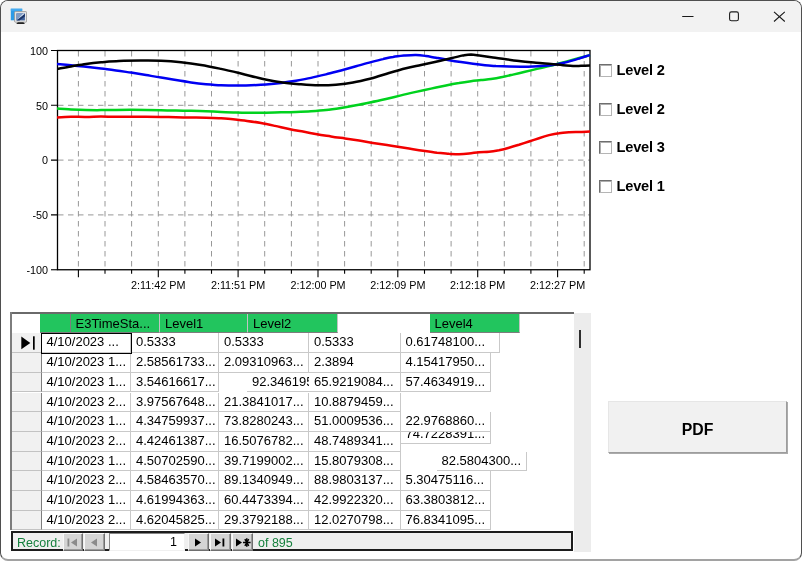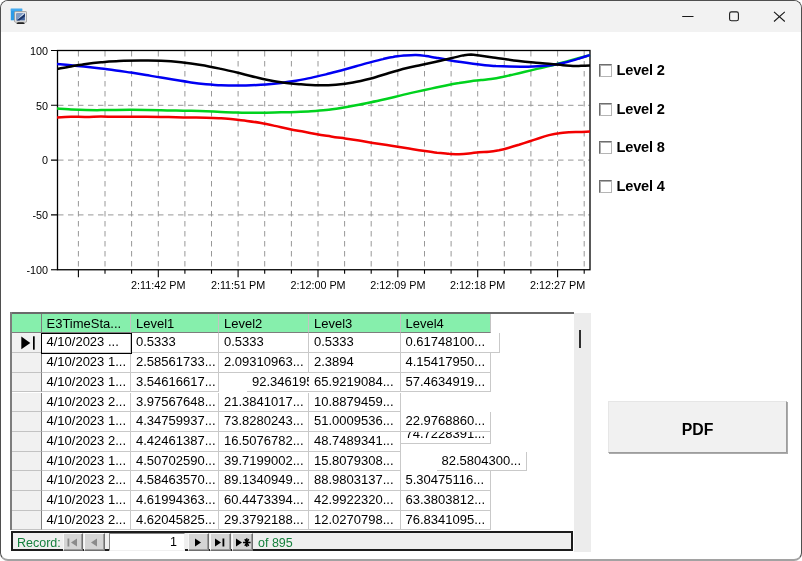--- a/index.html
+++ b/index.html
@@ -5,21 +5,21 @@
   * { margin:0; padding:0; box-sizing:border-box; }
   html,body { width:802px; height:561px; background:#fff; font-family:"Liberation Sans", sans-serif; }
   #win { position:absolute; left:0; top:0; width:802px; height:561px; border:1px solid #4f4f4f; border-bottom:2px solid #a2a2a2; border-radius:8px; overflow:hidden; background:#fff; }
   #titlebar { position:absolute; left:0; top:0; width:100%; height:31px; background:#f2f2f2; }
   #title { position:absolute; left:30px; top:0; height:31px; line-height:30px; font-size:11.6px; color:#0a0a0a; }
   .cb { position:absolute; left:598px; width:13px; height:13px; background:#fff; border-top:1px solid #6e6e6e; border-left:1px solid #6e6e6e; border-right:1px solid #b5b5b5; border-bottom:1px solid #b5b5b5; box-shadow: inset 1px 1px 0 #aeaeae; }
   .cblab { position:absolute; left:615.5px; font-size:14.6px; font-weight:bold; letter-spacing:-0.2px; color:#000; }
   #pdfbtn { position:absolute; left:607px; top:400px; width:179px; height:52px; background:#f1f1f1; border:1px solid #9d9d9d; border-top-color:#e6e6e6; border-left-color:#e6e6e6; box-shadow:1px 1px 0 #ababab; text-align:center; line-height:55px; font-size:15.8px; font-weight:bold; }
   
   #grid { position:absolute; left:10px; top:308px; }
-  .hdrcell { position:absolute; background:#86efac; border-right:1px solid #c3c3c3; border-bottom:1.5px solid #7d7d7d; border-top:1px solid #fff; font-size:13px; color:#000; padding-left:5px; line-height:22px; height:24px; top:0; }
+  .hdrcell { position:absolute; background:#22c55e; border-right:1px solid #c3c3c3; border-bottom:1.5px solid #7d7d7d; border-top:1px solid #fff; font-size:13px; color:#000; padding-left:5px; line-height:22px; height:24px; top:0;margin-left:29px; }
   .selcell { position:absolute; left:0; width:31px; background:#f1f1f1; border-right:1.6px solid #7d7d7d; border-bottom:1px solid #c3c3c3; height:19.6px; }
   .cell { position:absolute; background:#fff; border-right:1px solid #c9c9c9; border-bottom:1px solid #c9c9c9; font-size:13px; color:#000; padding-left:5px; line-height:18.6px; height:19.6px; white-space:nowrap; overflow:hidden; }
   #nav { position:absolute; left:10px; top:530px; width:562px; height:20px; background:#efefef; border:2px solid #1c1c1c; }
   .navbtn { position:absolute; top:532px; width:20.5px; height:17.5px; background:#d4d4d4; border:1px solid #6f6f6f; border-top-color:#f7f7f7; border-left-color:#f7f7f7; box-shadow: inset -1px -1px 0 #9b9b9b; }
   #navbox { position:absolute; left:108px; top:532px; width:76px; height:17.5px; background:#fff; border:1px solid #868686; border-bottom-color:#f0f0f0; border-right-color:#f0f0f0; font-size:12.5px; text-align:right; padding-right:7px; line-height:16px; }
   .navtxt { position:absolute; font-size:12.5px; color:#15803d; }
 </style>
 </head>
 <body>
 <div id="win">
@@ -114,32 +114,31 @@
 <path d="M56.0 107.6C58.3 107.7 65.2 108.2 70.0 108.5C74.8 108.7 80.0 108.9 85.0 109.0C90.0 109.1 95.0 109.2 100.0 109.1C105.0 109.1 110.0 109.0 115.0 108.9C120.0 108.8 125.0 108.7 130.0 108.7C135.0 108.7 140.0 108.8 145.0 108.9C150.0 109.0 155.0 109.1 160.0 109.2C165.0 109.4 170.0 109.5 175.0 109.6C180.0 109.7 185.0 109.7 190.0 109.8C195.0 109.9 200.0 110.0 205.0 110.2C210.0 110.4 215.0 110.7 220.0 110.9C225.0 111.1 230.0 111.3 235.0 111.4C240.0 111.6 245.0 111.7 250.0 111.8C255.0 111.8 260.0 111.7 265.0 111.7C270.0 111.6 275.0 111.5 280.0 111.3C285.0 111.2 290.0 111.1 295.0 110.9C300.0 110.7 305.0 110.5 310.0 110.2C315.0 109.9 320.0 109.6 325.0 109.0C330.0 108.5 335.0 107.7 340.0 106.9C345.0 106.2 350.0 105.3 355.0 104.3C360.0 103.4 365.0 102.3 370.0 101.2C375.0 100.2 380.0 99.1 385.0 98.0C390.0 96.8 395.0 95.6 400.0 94.4C405.0 93.3 410.0 92.1 415.0 90.9C420.0 89.8 425.0 88.7 430.0 87.6C435.0 86.6 440.3 85.5 445.0 84.6C449.7 83.6 453.8 82.8 458.0 82.1C462.2 81.3 466.3 80.7 470.0 80.2C473.7 79.7 476.7 79.5 480.0 79.1C483.3 78.7 486.7 78.5 490.0 78.0C493.3 77.5 496.3 77.0 500.0 76.2C503.7 75.5 508.0 74.5 512.0 73.6C516.0 72.7 520.0 71.7 524.0 70.8C528.0 69.8 532.0 68.9 536.0 67.9C540.0 67.0 544.0 66.1 548.0 65.1C552.0 64.1 556.0 63.1 560.0 62.0C564.0 60.9 568.5 59.7 572.0 58.7C575.5 57.7 578.2 57.0 581.0 56.2C583.8 55.4 587.7 54.5 589.0 54.1" fill="none" stroke="#00d21e" stroke-width="2.5" stroke-linejoin="round" clip-path="url(#plotclip)"></path>
 <path d="M56.0 116.6C58.3 116.4 65.2 115.8 70.0 115.7C74.8 115.6 80.0 116.1 85.0 116.0C90.0 116.0 95.0 115.6 100.0 115.6C105.0 115.6 110.0 115.8 115.0 115.8C120.0 115.8 125.0 115.7 130.0 115.7C135.0 115.7 140.0 115.8 145.0 115.8C150.0 115.9 155.0 115.9 160.0 115.9C165.0 116.0 170.0 116.2 175.0 116.3C180.0 116.4 185.0 116.4 190.0 116.5C195.0 116.6 200.3 116.7 205.0 116.8C209.7 116.9 213.5 117.0 218.0 117.2C222.5 117.5 227.3 117.8 232.0 118.2C236.7 118.7 241.3 119.2 246.0 119.9C250.7 120.5 255.3 121.2 260.0 122.1C264.7 122.9 269.3 123.9 274.0 124.9C278.7 125.9 283.3 127.2 288.0 128.1C292.7 129.1 297.3 129.8 302.0 130.6C306.7 131.5 311.3 132.4 316.0 133.3C320.7 134.1 325.3 134.7 330.0 135.4C334.7 136.2 339.3 136.8 344.0 137.5C348.7 138.2 353.3 138.9 358.0 139.6C362.7 140.3 367.3 141.2 372.0 141.9C376.7 142.6 381.3 143.3 386.0 144.0C390.7 144.7 395.7 145.5 400.0 146.2C404.3 146.9 408.0 147.5 412.0 148.2C416.0 148.8 420.0 149.5 424.0 150.1C428.0 150.7 432.0 151.3 436.0 151.8C440.0 152.2 444.3 152.5 448.0 152.8C451.7 153.0 454.7 153.2 458.0 153.2C461.3 153.2 464.7 152.9 468.0 152.5C471.3 152.2 474.7 151.5 478.0 151.2C481.3 150.9 484.7 151.1 488.0 150.8C491.3 150.5 494.7 149.9 498.0 149.3C501.3 148.6 504.7 147.7 508.0 146.7C511.3 145.8 514.7 144.8 518.0 143.8C521.3 142.7 524.7 141.6 528.0 140.5C531.3 139.4 534.7 138.3 538.0 137.2C541.3 136.1 544.7 135.0 548.0 134.1C551.3 133.3 554.7 132.6 558.0 132.2C561.3 131.7 564.7 131.5 568.0 131.3C571.3 131.1 574.5 131.1 578.0 131.0C581.5 130.8 587.2 130.7 589.0 130.6" fill="none" stroke="#f20000" stroke-width="2.5" stroke-linejoin="round" clip-path="url(#plotclip)"></path>
 <path d="M56.0 63.1C58.3 63.3 65.2 63.8 70.0 64.2C74.8 64.6 80.0 65.2 85.0 65.7C90.0 66.3 95.0 66.9 100.0 67.5C105.0 68.1 110.0 68.8 115.0 69.5C120.0 70.1 125.0 70.9 130.0 71.6C135.0 72.4 140.0 73.3 145.0 74.1C150.0 74.9 155.0 75.6 160.0 76.5C165.0 77.3 170.0 78.3 175.0 79.1C180.0 79.9 185.0 80.7 190.0 81.4C195.0 82.1 200.0 82.7 205.0 83.2C210.0 83.6 215.0 84.0 220.0 84.3C225.0 84.5 230.0 84.6 235.0 84.6C240.0 84.6 245.0 84.4 250.0 84.3C255.0 84.1 260.0 83.9 265.0 83.5C270.0 83.1 275.0 82.6 280.0 81.9C285.0 81.3 290.0 80.6 295.0 79.8C300.0 78.9 305.0 78.0 310.0 76.9C315.0 75.8 320.0 74.6 325.0 73.4C330.0 72.2 335.0 70.8 340.0 69.5C345.0 68.1 350.0 66.7 355.0 65.3C360.0 63.9 365.5 62.3 370.0 61.1C374.5 59.9 378.3 58.9 382.0 58.1C385.7 57.2 388.5 56.4 392.0 55.9C395.5 55.3 399.2 54.9 403.0 54.5C406.8 54.2 411.3 53.8 415.0 53.9C418.7 54.0 421.7 54.5 425.0 55.0C428.3 55.5 431.3 56.1 435.0 56.7C438.7 57.4 442.8 58.2 447.0 58.9C451.2 59.7 455.8 60.5 460.0 61.1C464.2 61.8 468.0 62.3 472.0 62.8C476.0 63.3 480.2 63.8 484.0 64.2C487.8 64.6 491.0 64.8 495.0 65.1C499.0 65.3 503.8 65.5 508.0 65.6C512.2 65.7 516.0 65.7 520.0 65.7C524.0 65.7 528.2 65.7 532.0 65.5C535.8 65.4 539.5 65.1 543.0 64.8C546.5 64.6 549.8 64.2 553.0 63.8C556.2 63.3 559.0 62.7 562.0 62.0C565.0 61.3 568.2 60.4 571.0 59.6C573.8 58.8 576.7 57.9 579.0 57.2C581.3 56.4 583.3 55.7 585.0 55.2C586.7 54.7 588.3 54.3 589.0 54.1" fill="none" stroke="#0000f2" stroke-width="2.5" stroke-linejoin="round" clip-path="url(#plotclip)"></path>
 <path d="M56.0 67.9C58.3 67.5 65.2 66.2 70.0 65.4C74.8 64.6 80.0 63.6 85.0 62.9C90.0 62.2 94.5 61.7 100.0 61.2C105.5 60.8 111.3 60.3 118.0 60.0C124.7 59.7 133.0 59.6 140.0 59.6C147.0 59.5 153.3 59.5 160.0 59.8C166.7 60.1 173.3 60.6 180.0 61.3C186.7 62.0 193.3 62.9 200.0 64.0C206.7 65.1 213.3 66.5 220.0 67.9C226.7 69.3 233.3 70.9 240.0 72.5C246.7 74.1 253.3 76.0 260.0 77.5C266.7 78.9 273.3 80.3 280.0 81.3C286.7 82.3 293.7 82.8 300.0 83.3C306.3 83.8 312.2 84.2 318.0 84.3C323.8 84.3 329.3 84.2 335.0 83.7C340.7 83.2 346.2 82.6 352.0 81.5C357.8 80.5 364.0 79.0 370.0 77.5C376.0 75.9 382.2 73.7 388.0 72.0C393.8 70.3 399.7 68.6 405.0 67.3C410.3 65.9 415.0 65.1 420.0 64.0C425.0 62.9 430.0 61.8 435.0 60.7C440.0 59.5 445.5 58.2 450.0 57.2C454.5 56.1 458.7 55.1 462.0 54.4C465.3 53.8 467.0 53.4 470.0 53.4C473.0 53.5 476.3 54.3 480.0 54.8C483.7 55.3 487.8 55.9 492.0 56.5C496.2 57.1 500.3 57.6 505.0 58.3C509.7 58.9 515.0 59.7 520.0 60.2C525.0 60.8 530.0 61.2 535.0 61.7C540.0 62.1 545.5 62.7 550.0 63.1C554.5 63.5 558.3 63.9 562.0 64.2C565.7 64.5 569.0 64.8 572.0 65.0C575.0 65.1 577.2 64.9 580.0 64.8C582.8 64.8 587.5 64.5 589.0 64.4" fill="none" stroke="#000000" stroke-width="2.5" stroke-linejoin="round" clip-path="url(#plotclip)"></path>
 </svg>
 <div class="cb" style="top:63px;"></div>
 <div class="cblab" style="top:61px;">Level 2</div>
 <div class="cb" style="top:101.5px;"></div>
 <div class="cblab" style="top:99.5px;">Level 2</div>
 <div class="cb" style="top:140px;"></div>
-<div class="cblab" style="top:138px;">Level 8</div>
+<div class="cblab" style="top:138px;">Level 3</div>
 <div class="cb" style="top:178.5px;"></div>
-<div class="cblab" style="top:176.5px;">Level 4</div>
+<div class="cblab" style="top:176.5px;">Level 1</div>
 <div id="pdfbtn">PDF</div>
     <div id="grid" style="position:absolute;left:10px;top:311px;width:580px;height:240px;">
 <div style="position:absolute;left:-0.7px;top:0;width:563.7px;height:1.8px;background:#6a6a6a;z-index:6;"></div>
 <div style="position:absolute;left:-0.6px;top:0;width:1.6px;height:218.4px;background:#7d7d7d;z-index:6;"></div>
 <div class="hdrcell" style="left:1;width:30.5px;height:21.4px;border-right-color:#7d7d7d;left:0;"></div>
 <div class="hdrcell" style="left:30.5px;width:89.5px;height:21.4px;">E3TimeSta...</div>
 <div class="hdrcell" style="left:120px;width:88px;height:21.4px;">Level1</div>
 <div class="hdrcell" style="left:208px;width:90px;height:21.4px;">Level2</div>
-<div class="hdrcell" style="left:298px;width:91.5px;height:21.4px;">Level3</div>
 <div class="hdrcell" style="left:389.5px;width:90.5px;height:21.4px;">Level4</div>
 <div class="selcell" style="top:21.4px;height:19.7px;width:30.5px;"></div>
 <div class="cell" style="left:30.5px;top:21.4px;width:89.5px;height:19.7px;line-height:18.7px;">4/10/2023 ...</div>
 <div class="cell" style="left:120px;top:21.4px;width:88px;height:19.7px;line-height:18.7px;">0.5333</div>
 <div class="cell" style="left:208px;top:21.4px;width:90px;height:19.7px;line-height:18.7px;">0.5333</div>
 <div class="cell" style="left:298px;top:21.4px;width:91.5px;height:19.7px;line-height:18.7px;">0.5333</div>
 <div class="cell" style="left:389.5px;top:21.4px;width:99px;height:19.7px;line-height:18.7px;">0.61748100...</div>
 <div class="selcell" style="top:41.099999999999994px;height:19.7px;width:30.5px;"></div>
 <div class="cell" style="left:30.5px;top:41.099999999999994px;width:89.5px;height:19.7px;line-height:18.7px;">4/10/2023 1...</div>
 <div class="cell" style="left:120px;top:41.099999999999994px;width:88px;height:19.7px;line-height:18.7px;">2.58561733...</div>

